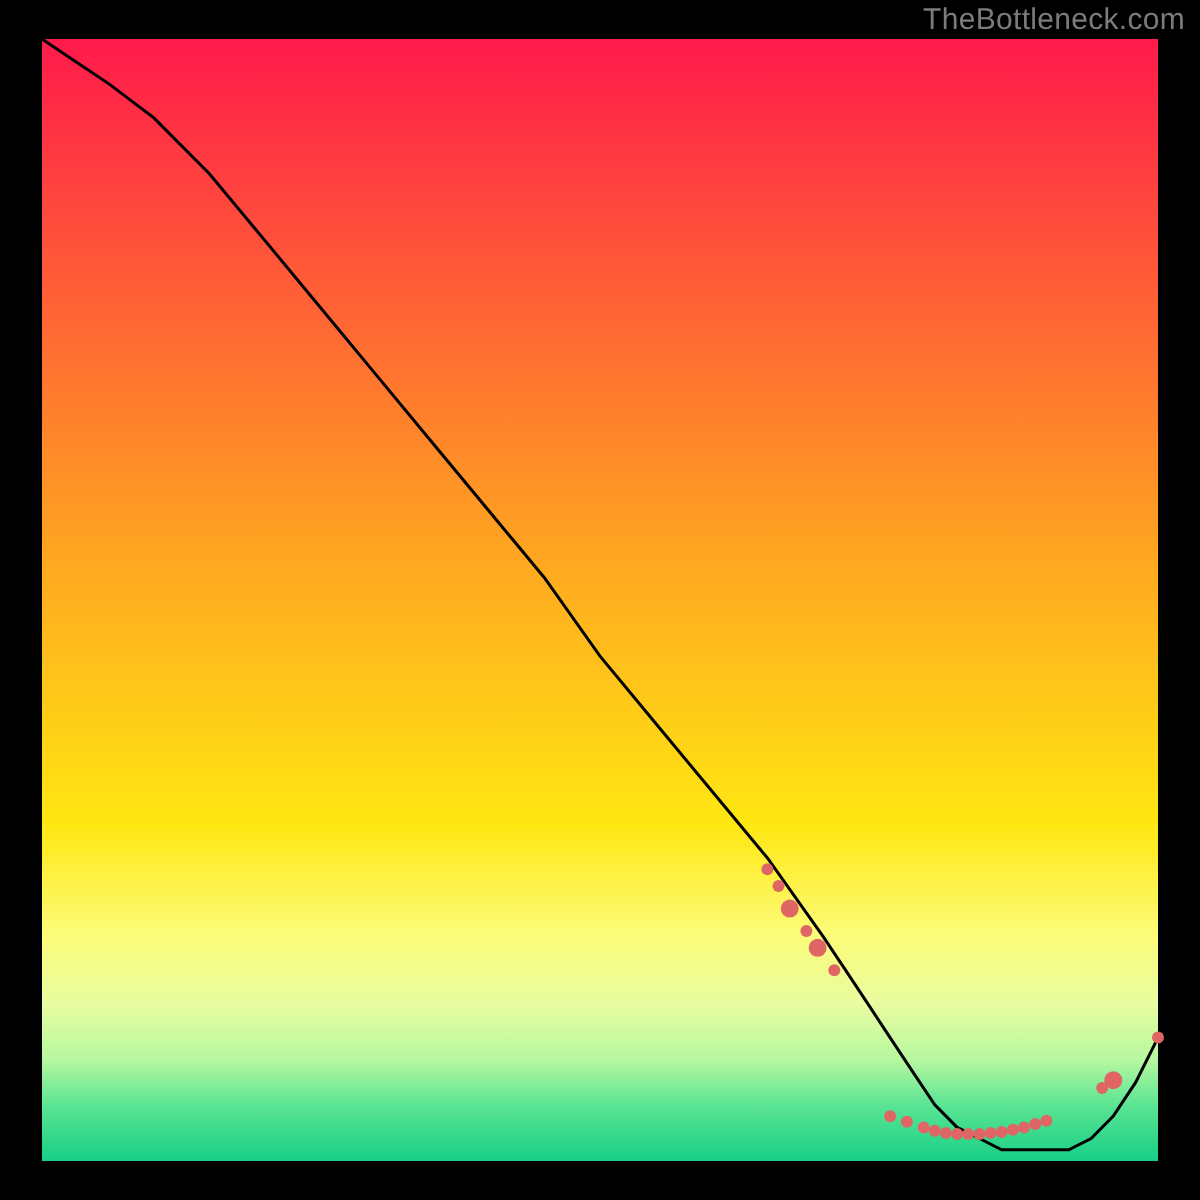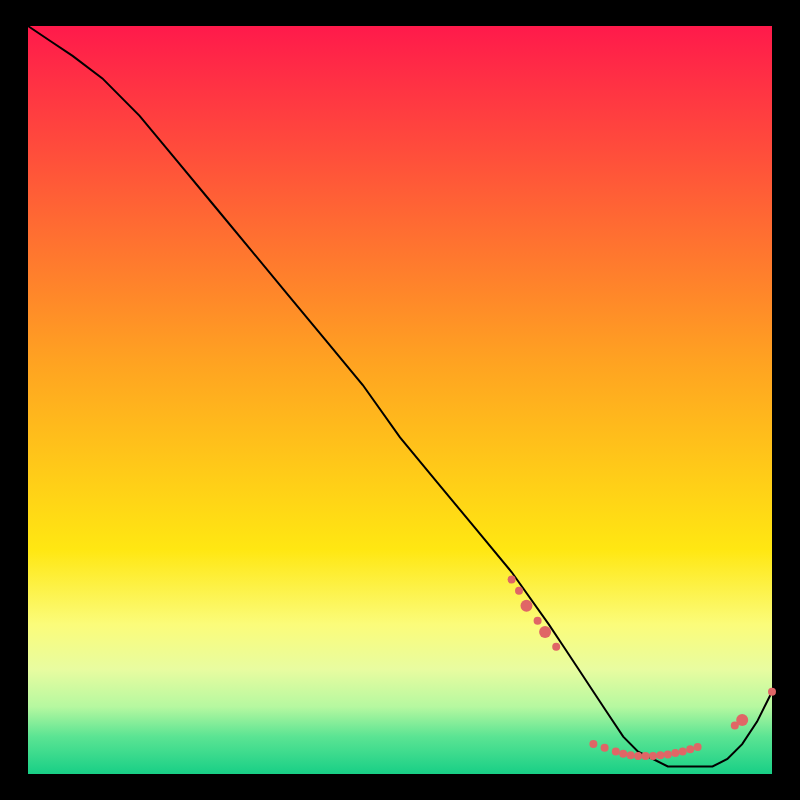--- a/index.html
+++ b/index.html
@@ -69,13 +69,14 @@
         <circle cx="667.8" cy="754.6" r="4" fill="#e06666"></circle>
         <circle cx="675.3" cy="753.1" r="4" fill="#e06666"></circle>
         <circle cx="682.7" cy="751.6" r="4" fill="#e06666"></circle>
         <circle cx="690.2" cy="749.3" r="4" fill="#e06666"></circle>
         <circle cx="697.6" cy="747.1" r="4" fill="#e06666"></circle>
         <circle cx="734.8" cy="725.4" r="4" fill="#e06666"></circle>
         <circle cx="742.2" cy="720.1" r="6" fill="#e06666"></circle>
         <circle cx="772.0" cy="691.7" r="4" fill="#e06666"></circle>
       </g>
   </svg>
+  <div class="watermark">TheBottleneck.com</div>
 </div>
 
 </body></html>

